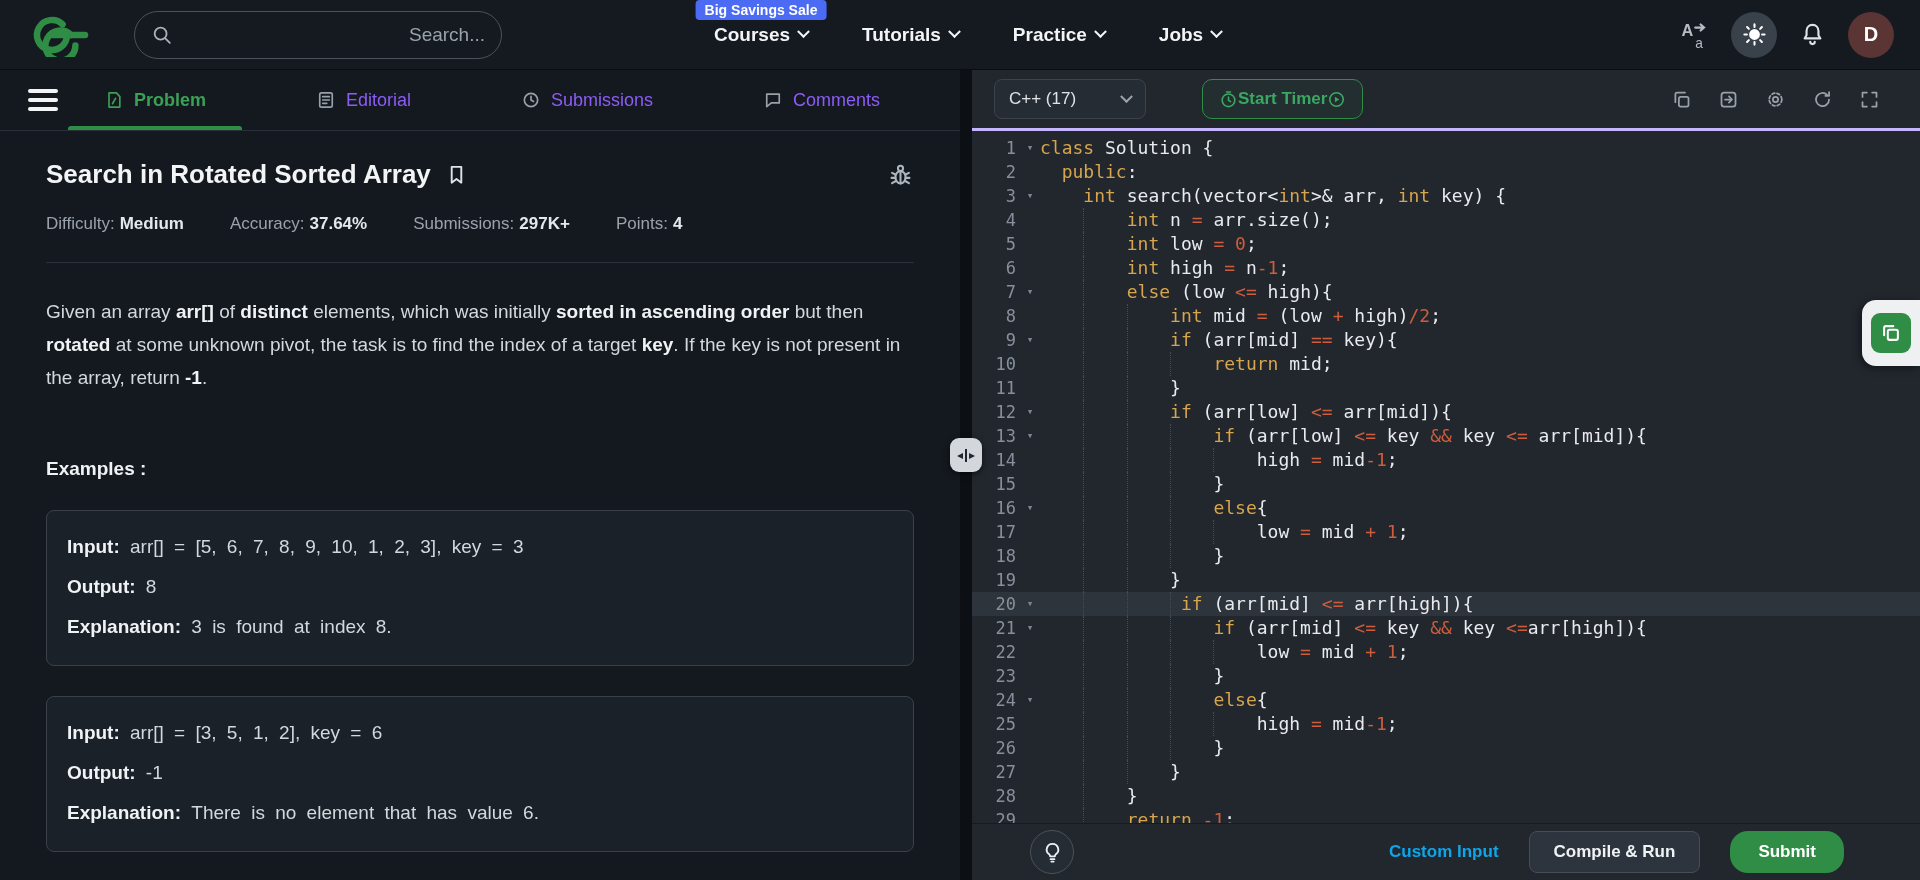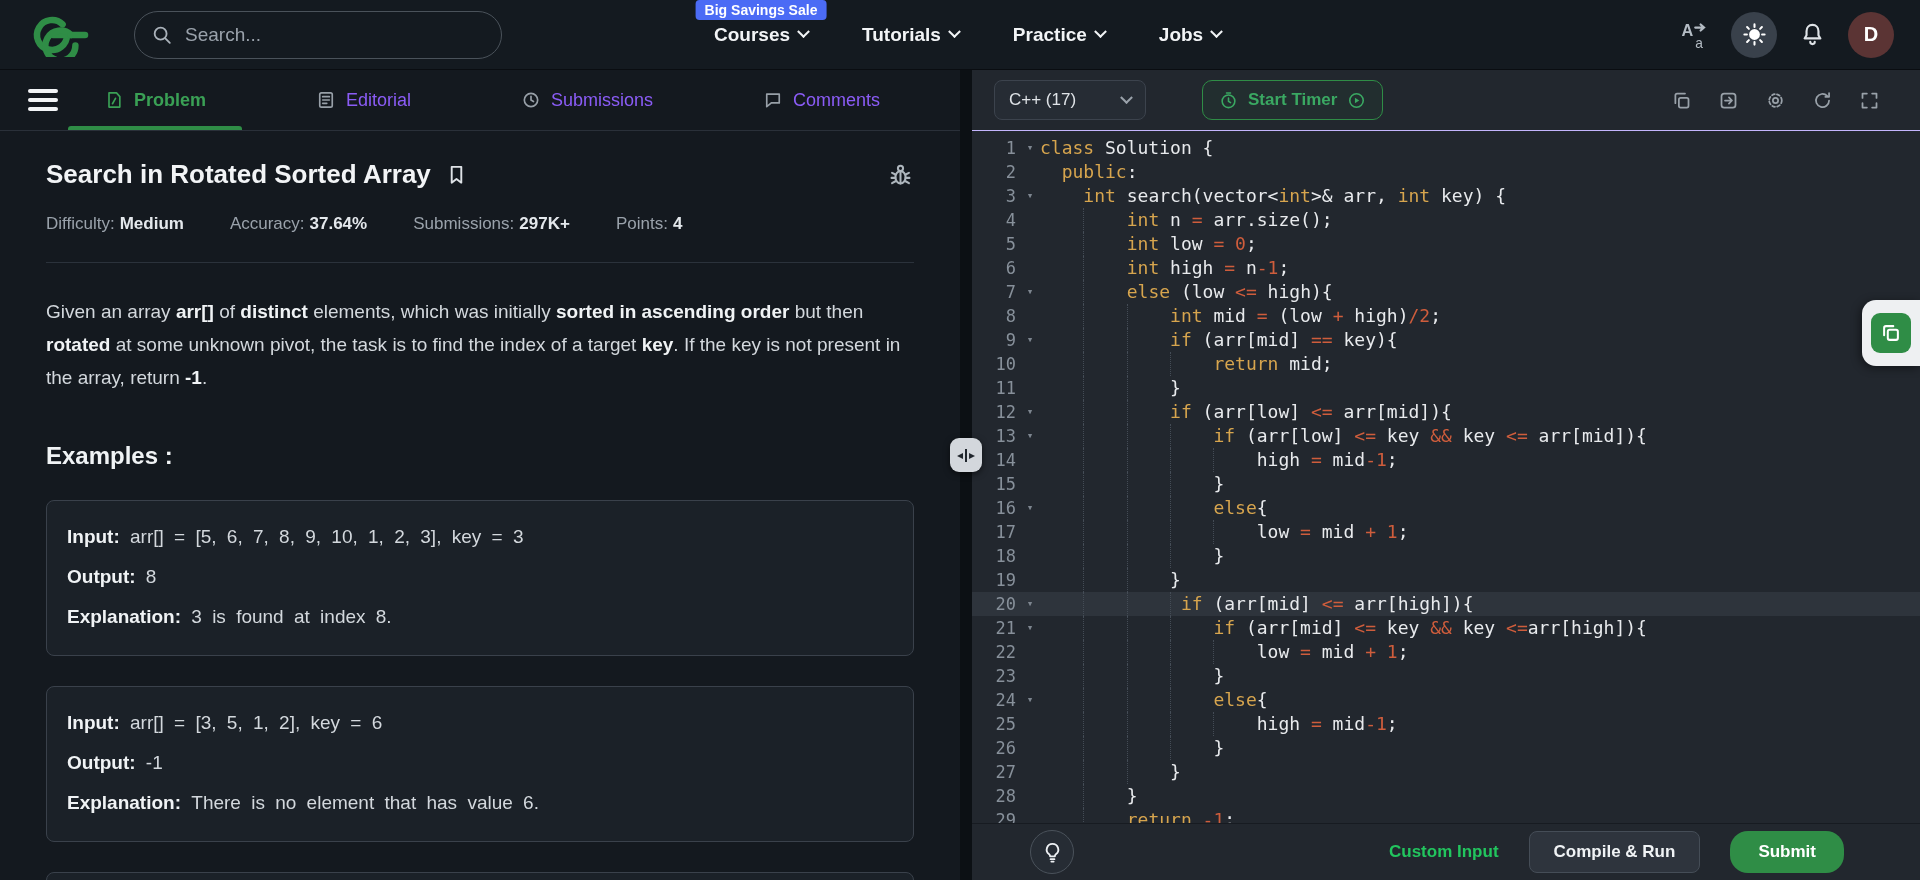--- a/index.html
+++ b/index.html
@@ -7,21 +7,21 @@
     font-family:"Liberation Sans",sans-serif; color:#e8eaed; }
   .app { width:1920px; height:880px; display:flex; flex-direction:column; }
 
   
   .navbar { height:70px; background:#141a20; display:flex; align-items:center;
     padding:0 26px 0 30px; border-bottom:1px solid #0a0d11; flex:none; position:relative; }
   .logo { margin-right:26px; cursor:pointer; display:flex; align-items:center; }
   .searchbox { width:368px; height:48px; border:1px solid #4a525a; border-radius:24px;
     display:flex; align-items:center; padding:0 16px; gap:12px; color:#aab2ba; }
   .searchbox input { flex:1; background:transparent; border:none; outline:none;
-    color:#e8eaed; font-size:19px; font-family:inherit; }
+    color:#e8eaed; font-size:19px; font-family:inherit;text-align:right; }
   .searchbox input::placeholder { color:#9aa2ab; }
   .nav-items { display:flex; margin-left:212px; gap:54px; height:100%; align-items:stretch; }
   .nav-item { position:relative; display:flex; align-items:center; gap:9px; cursor:pointer;
     font-size:19px; font-weight:600; color:#f2f4f6; }
   .sale-badge { position:absolute; top:0; left:50%; transform:translateX(-50%);
     background:#4b6bf5; color:#fff; font-size:14px; font-weight:600; line-height:20px;
     padding:0 9px; border-radius:4px; white-space:nowrap; }
   .chev { width:9px; height:9px; border-right:2.2px solid currentColor;
     border-bottom:2.2px solid currentColor; transform:rotate(45deg) translate(-2px,-2px);
     display:inline-block; }
@@ -64,38 +64,38 @@
   .title-row { margin-top:28px; display:flex; align-items:center; }
   .title-row h1 { font-size:26px; font-weight:700; color:#f2f4f6; }
   .bookmark { margin-left:14px; color:#dfe3e7; cursor:pointer; display:flex; }
   .bug { margin-left:auto; color:#aeb6bd; cursor:pointer; display:flex; }
   .meta-row { margin-top:24px; display:flex; gap:46px; font-size:17px; }
   .meta-item .m-label { color:#9aa2ab; }
   .meta-item .m-value { color:#e4e8ec; font-weight:700; margin-left:5px; }
   .divider { margin-top:28px; border:none; border-top:1px solid #2b323b; }
   .desc { margin-top:32px; font-size:19px; line-height:33px; color:#d3d8dd; }
   .desc b { color:#f0f3f5; }
-  .examples-h { margin-top:48px; font-size:24px; font-weight:700; color:#f0f3f5; }
+  .examples-h { margin-top:64px; font-size:19px; font-weight:700; color:#f0f3f5; }
   .example-box { margin-top:30px; background:#1b2128; border:1px solid #3a414b;
     border-radius:8px; padding:20px 20px 14px; font-size:19px; color:#d3d8dd;
     word-spacing:5px; }
   .example-box .row { margin-bottom:9px; line-height:31px; }
   .example-box .lbl { font-weight:700; color:#f0f3f5; }
 
   
   .right-panel { flex:1; background:#22272e; display:flex; flex-direction:column;
     position:relative; min-width:0; }
   .editor-header { height:61px; flex:none; display:flex; align-items:center;
-    padding:0 40px 0 22px; border-bottom:1px solid #c4b5fd; }
+    padding:0 40px 0 22px; border-bottom:3px solid #c4b5fd; }
   .lang-select { height:40px; min-width:152px; background:#262c34; border:1px solid #3c434d;
     border-radius:8px; display:flex; align-items:center; justify-content:space-between;
     padding:0 14px; font-size:17px; color:#dfe3e7; gap:12px; cursor:pointer; }
   .lang-select .chev { border-color:#9aa2ab; }
   .timer-btn { margin-left:56px; height:40px; border:1.6px solid #2f8d46; border-radius:10px;
-    background:rgba(47,141,70,0.07); display:flex; align-items:center; gap:10px;
+    background:rgba(47,141,70,0.07); display:flex; align-items:center; 
     padding:0 16px; color:#3aa862; font-size:17px; font-weight:600; cursor:pointer;
     font-family:inherit; }
   .header-icons { margin-left:auto; display:flex; align-items:center; gap:26px; color:#99a1a9; }
   .header-icons .icon-btn { color:#99a1a9; }
 
   .code-area { flex:1; overflow:hidden; padding-top:5px; position:relative;
     font-family:"DejaVu Sans Mono","Liberation Mono",monospace; font-size:18px; line-height:24px; }
   .code-line { display:flex; height:24px; white-space:pre; }
   .code-line.active { background:rgba(140,150,163,0.12); }
   .gutter { width:48px; flex:none; text-align:right; color:#87909a; font-size:17px;
@@ -107,21 +107,21 @@
   .tok-k { color:#d7a54e; }
   .tok-o { color:#cf5d3c; }
   .tok-t { color:#e8eaed; }
 
   .editor-footer { height:57px; flex:none; border-top:1px solid #171b21; display:flex;
     align-items:center; padding:0 76px 0 58px; }
   .bulb-btn { width:44px; height:44px; border-radius:50%; background:#262c34;
     border:1px solid #4a525b; color:#eef1f4; display:flex; align-items:center;
     justify-content:center; cursor:pointer; }
   .footer-right { margin-left:auto; display:flex; align-items:center; gap:30px; }
-  .custom-input { color:#22c55e; font-size:17px; font-weight:600; cursor:pointer; }
+  .custom-input { color:#0ea5e9; font-size:17px; font-weight:600; cursor:pointer; }
   .compile-btn { height:42px; padding:0 24px; border-radius:8px; background:#2e343d;
     border:1px solid #454d57; color:#f0f3f5; font-size:17px; font-weight:700;
     cursor:pointer; font-family:inherit; }
   .submit-btn { height:42px; padding:0 28px; border-radius:18px; background:#2f8d46;
     border:none; color:#fff; font-size:17px; font-weight:700; cursor:pointer;
     font-family:inherit; }
 
   .float-widget { position:absolute; right:0; top:230px; width:58px; height:66px;
     background:#eef0f2; border-radius:14px 0 0 14px; display:flex; align-items:center;
     justify-content:center; box-shadow:-2px 2px 10px rgba(0,0,0,.45); z-index:10;

